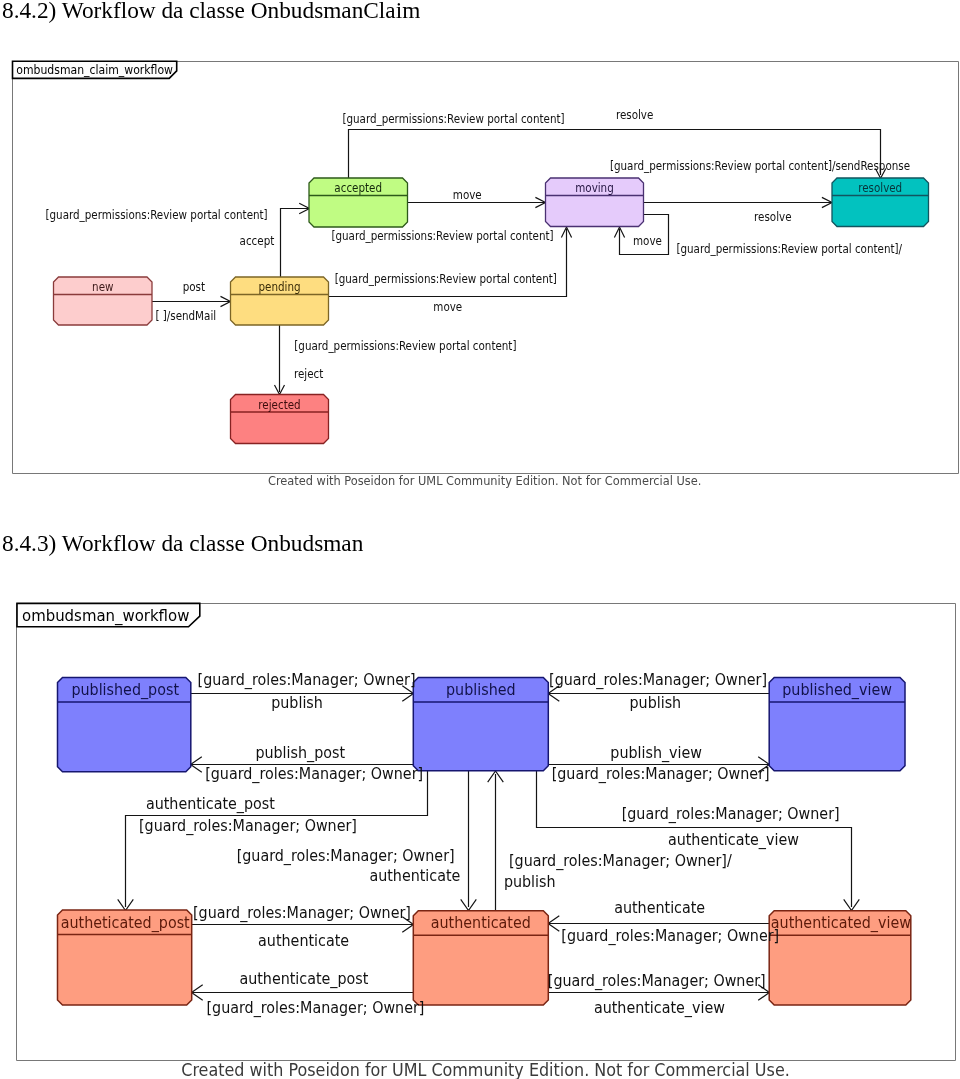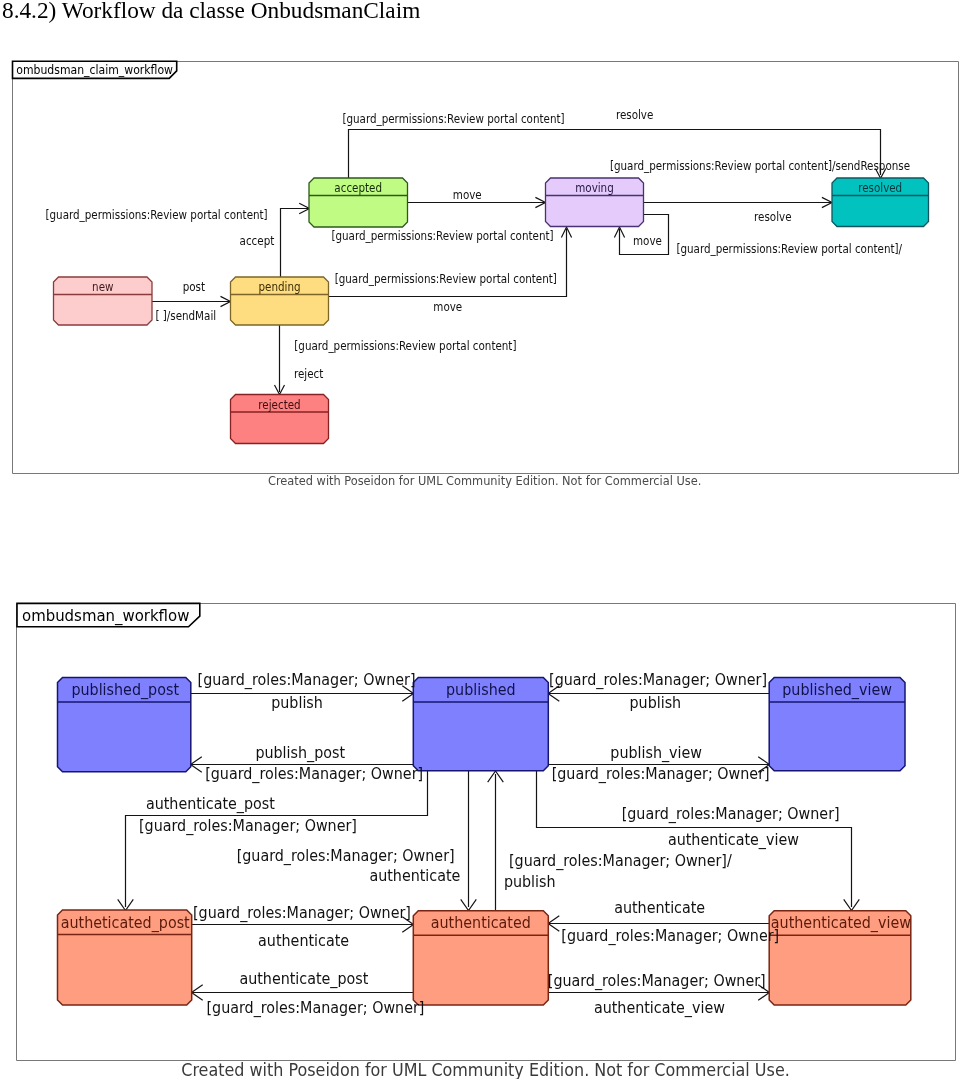--- a/index.html
+++ b/index.html
@@ -17,20 +17,21 @@
   .foot2{font-family:"DejaVu Sans Condensed","DejaVu Sans",sans-serif;font-size:17.75px;fill:#3a3a3a;}
   .edge{stroke:#141414;stroke-width:1.2;fill:none;}
   .frame{stroke:#787878;stroke-width:1;fill:none;}
   .tab{stroke:#000;stroke-width:1.6;fill:#fdfdfd;}
 </style>
 </head>
 <body>
 
 <div class="page">
   <div class="heading" style="left:2px;top:-3px;">8.4.2) Workflow da classe OnbudsmanClaim</div>
+  <div class="heading" style="left:2px;top:530px;">8.4.3) Workflow da classe Onbudsman</div>
 
   <svg class="diagram" width="960" height="500" viewBox="0 0 960 500" style="top:0;">
 
     <path class="frame" d="M12.5 61.5 L12.5 473.5 L958.5 473.5 L958.5 61.5 L12.5 61.5 Z"></path>
     <path class="tab" d="M12.5 61.3 L176.7 61.3 L176.7 70.9 L169.2 78.4 L12.5 78.4 Z"></path>
     <text class="flabel" x="16.3" y="74.2">ombudsman_claim_workflow</text>
 
     <g>
 
       <path class="edge" d="M348.5 178 L348.5 129.5 L880.5 129.5 L880.5 175"></path>

